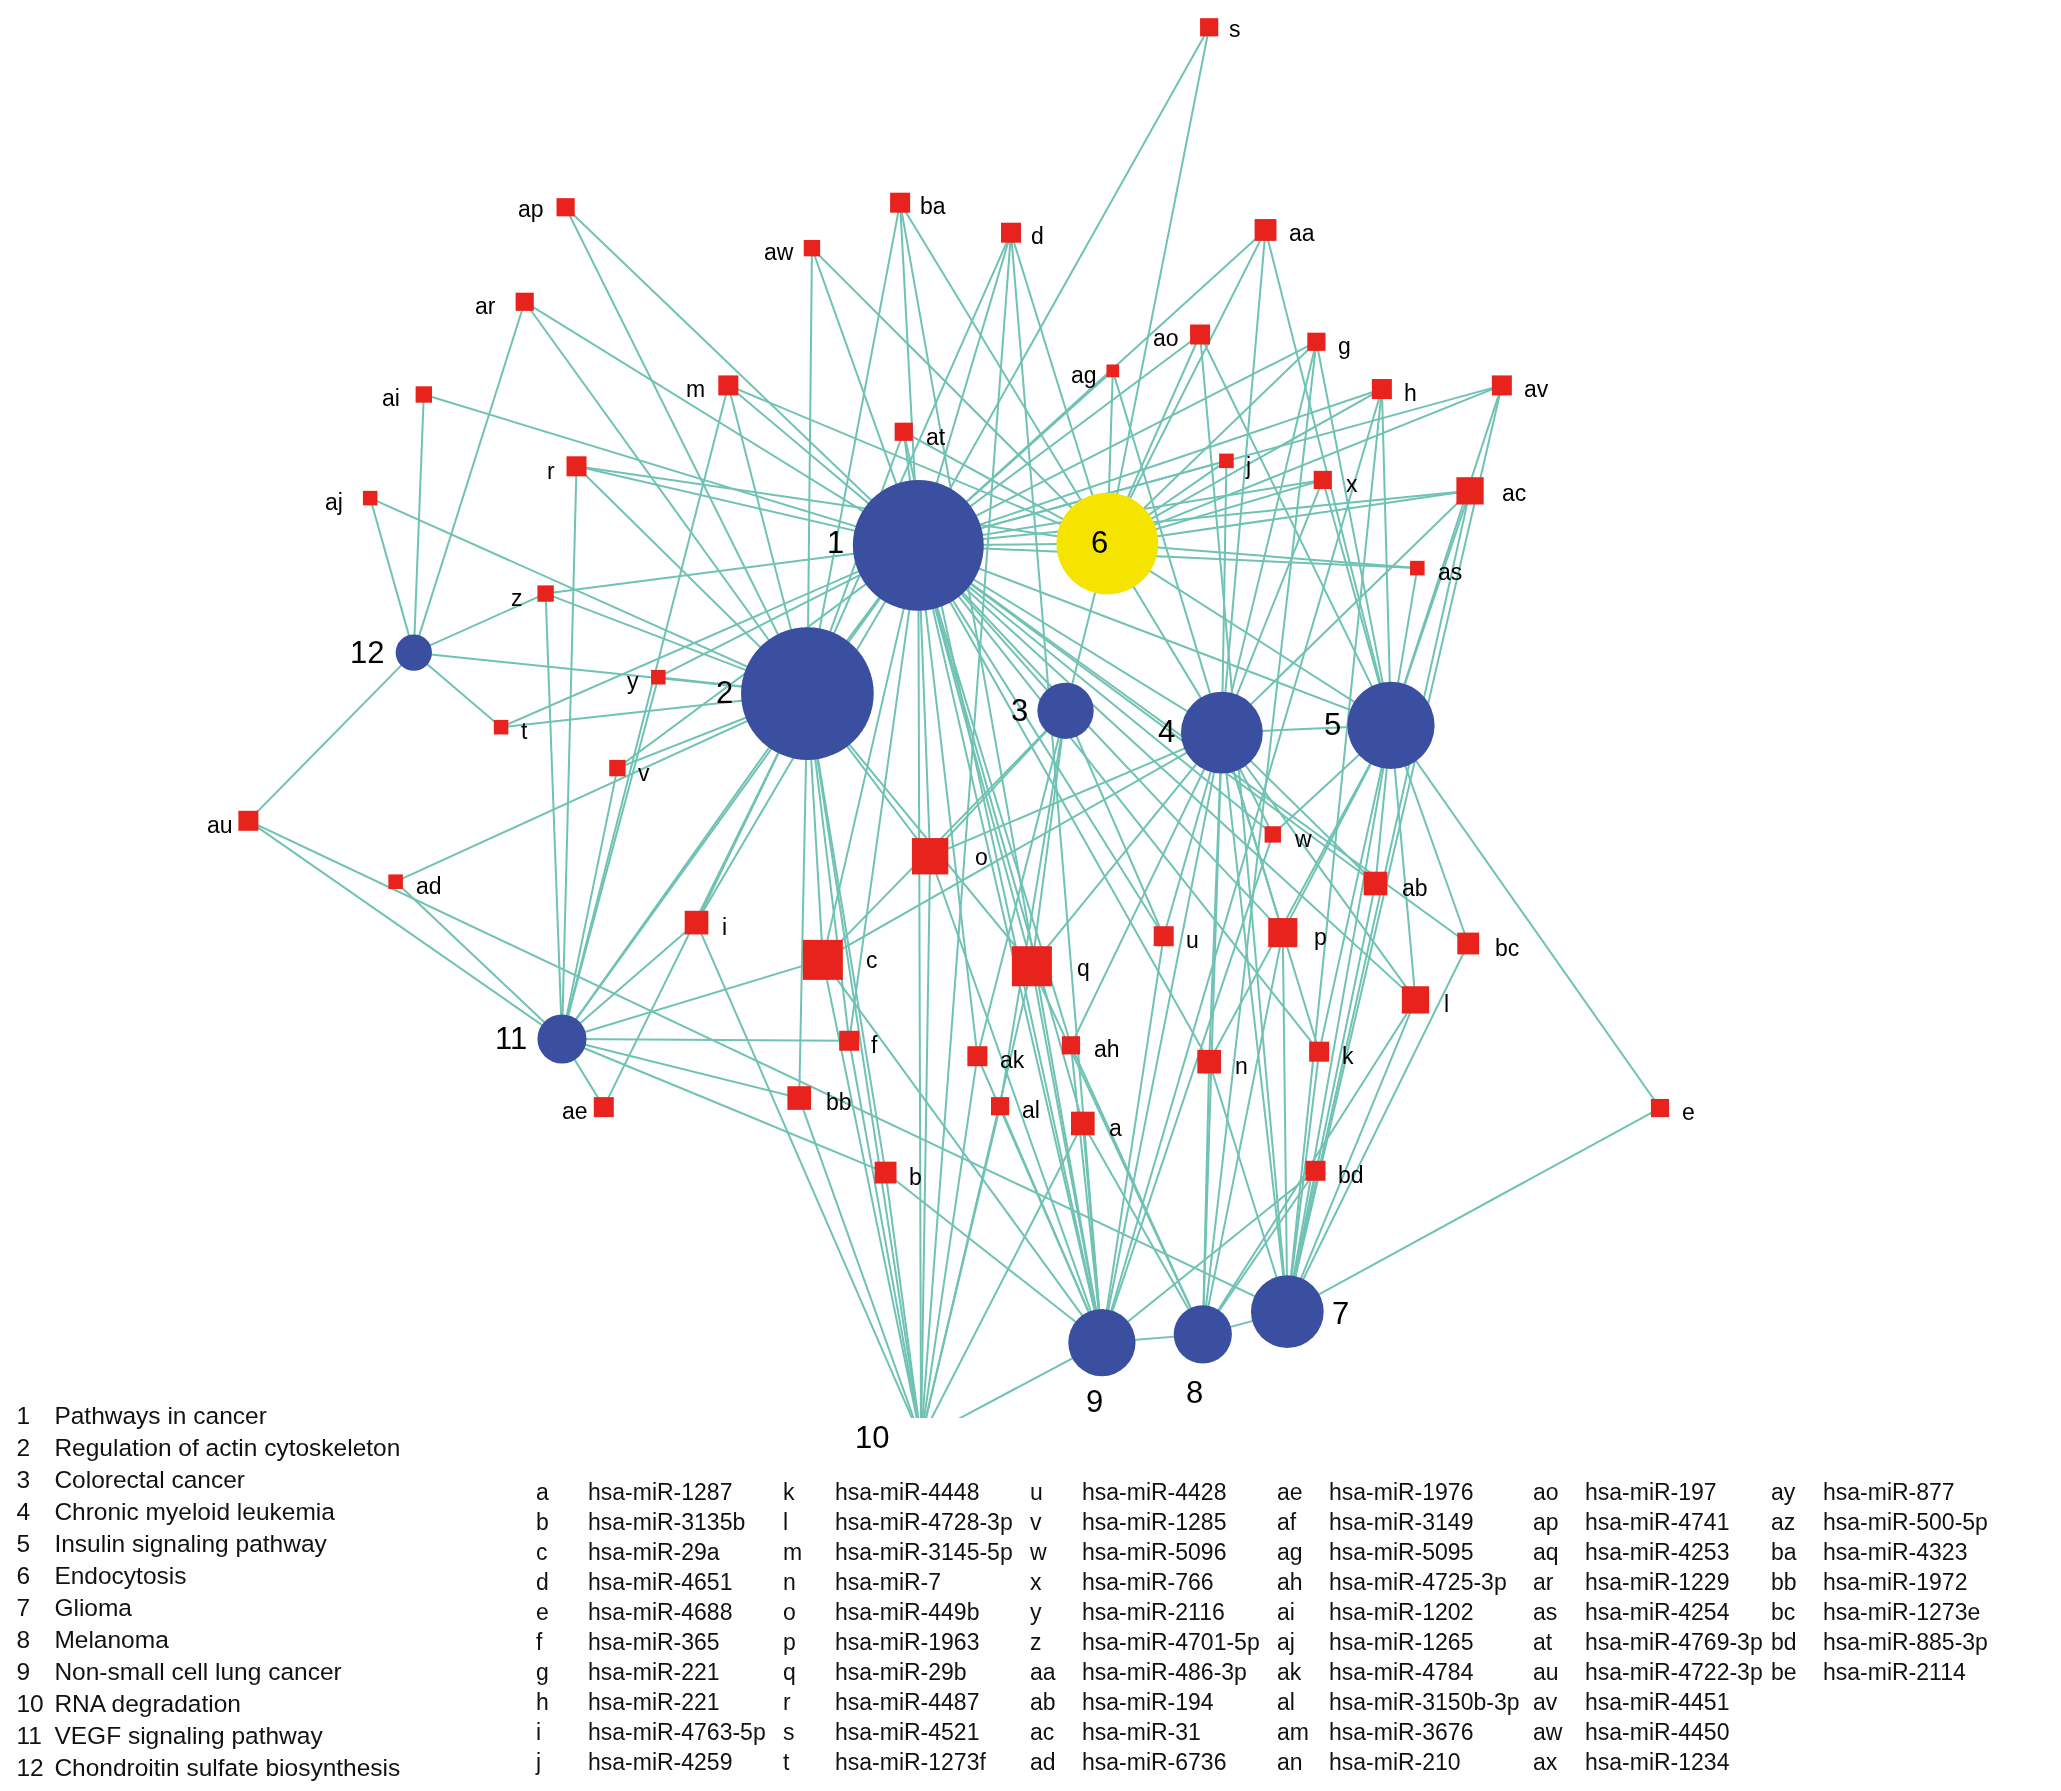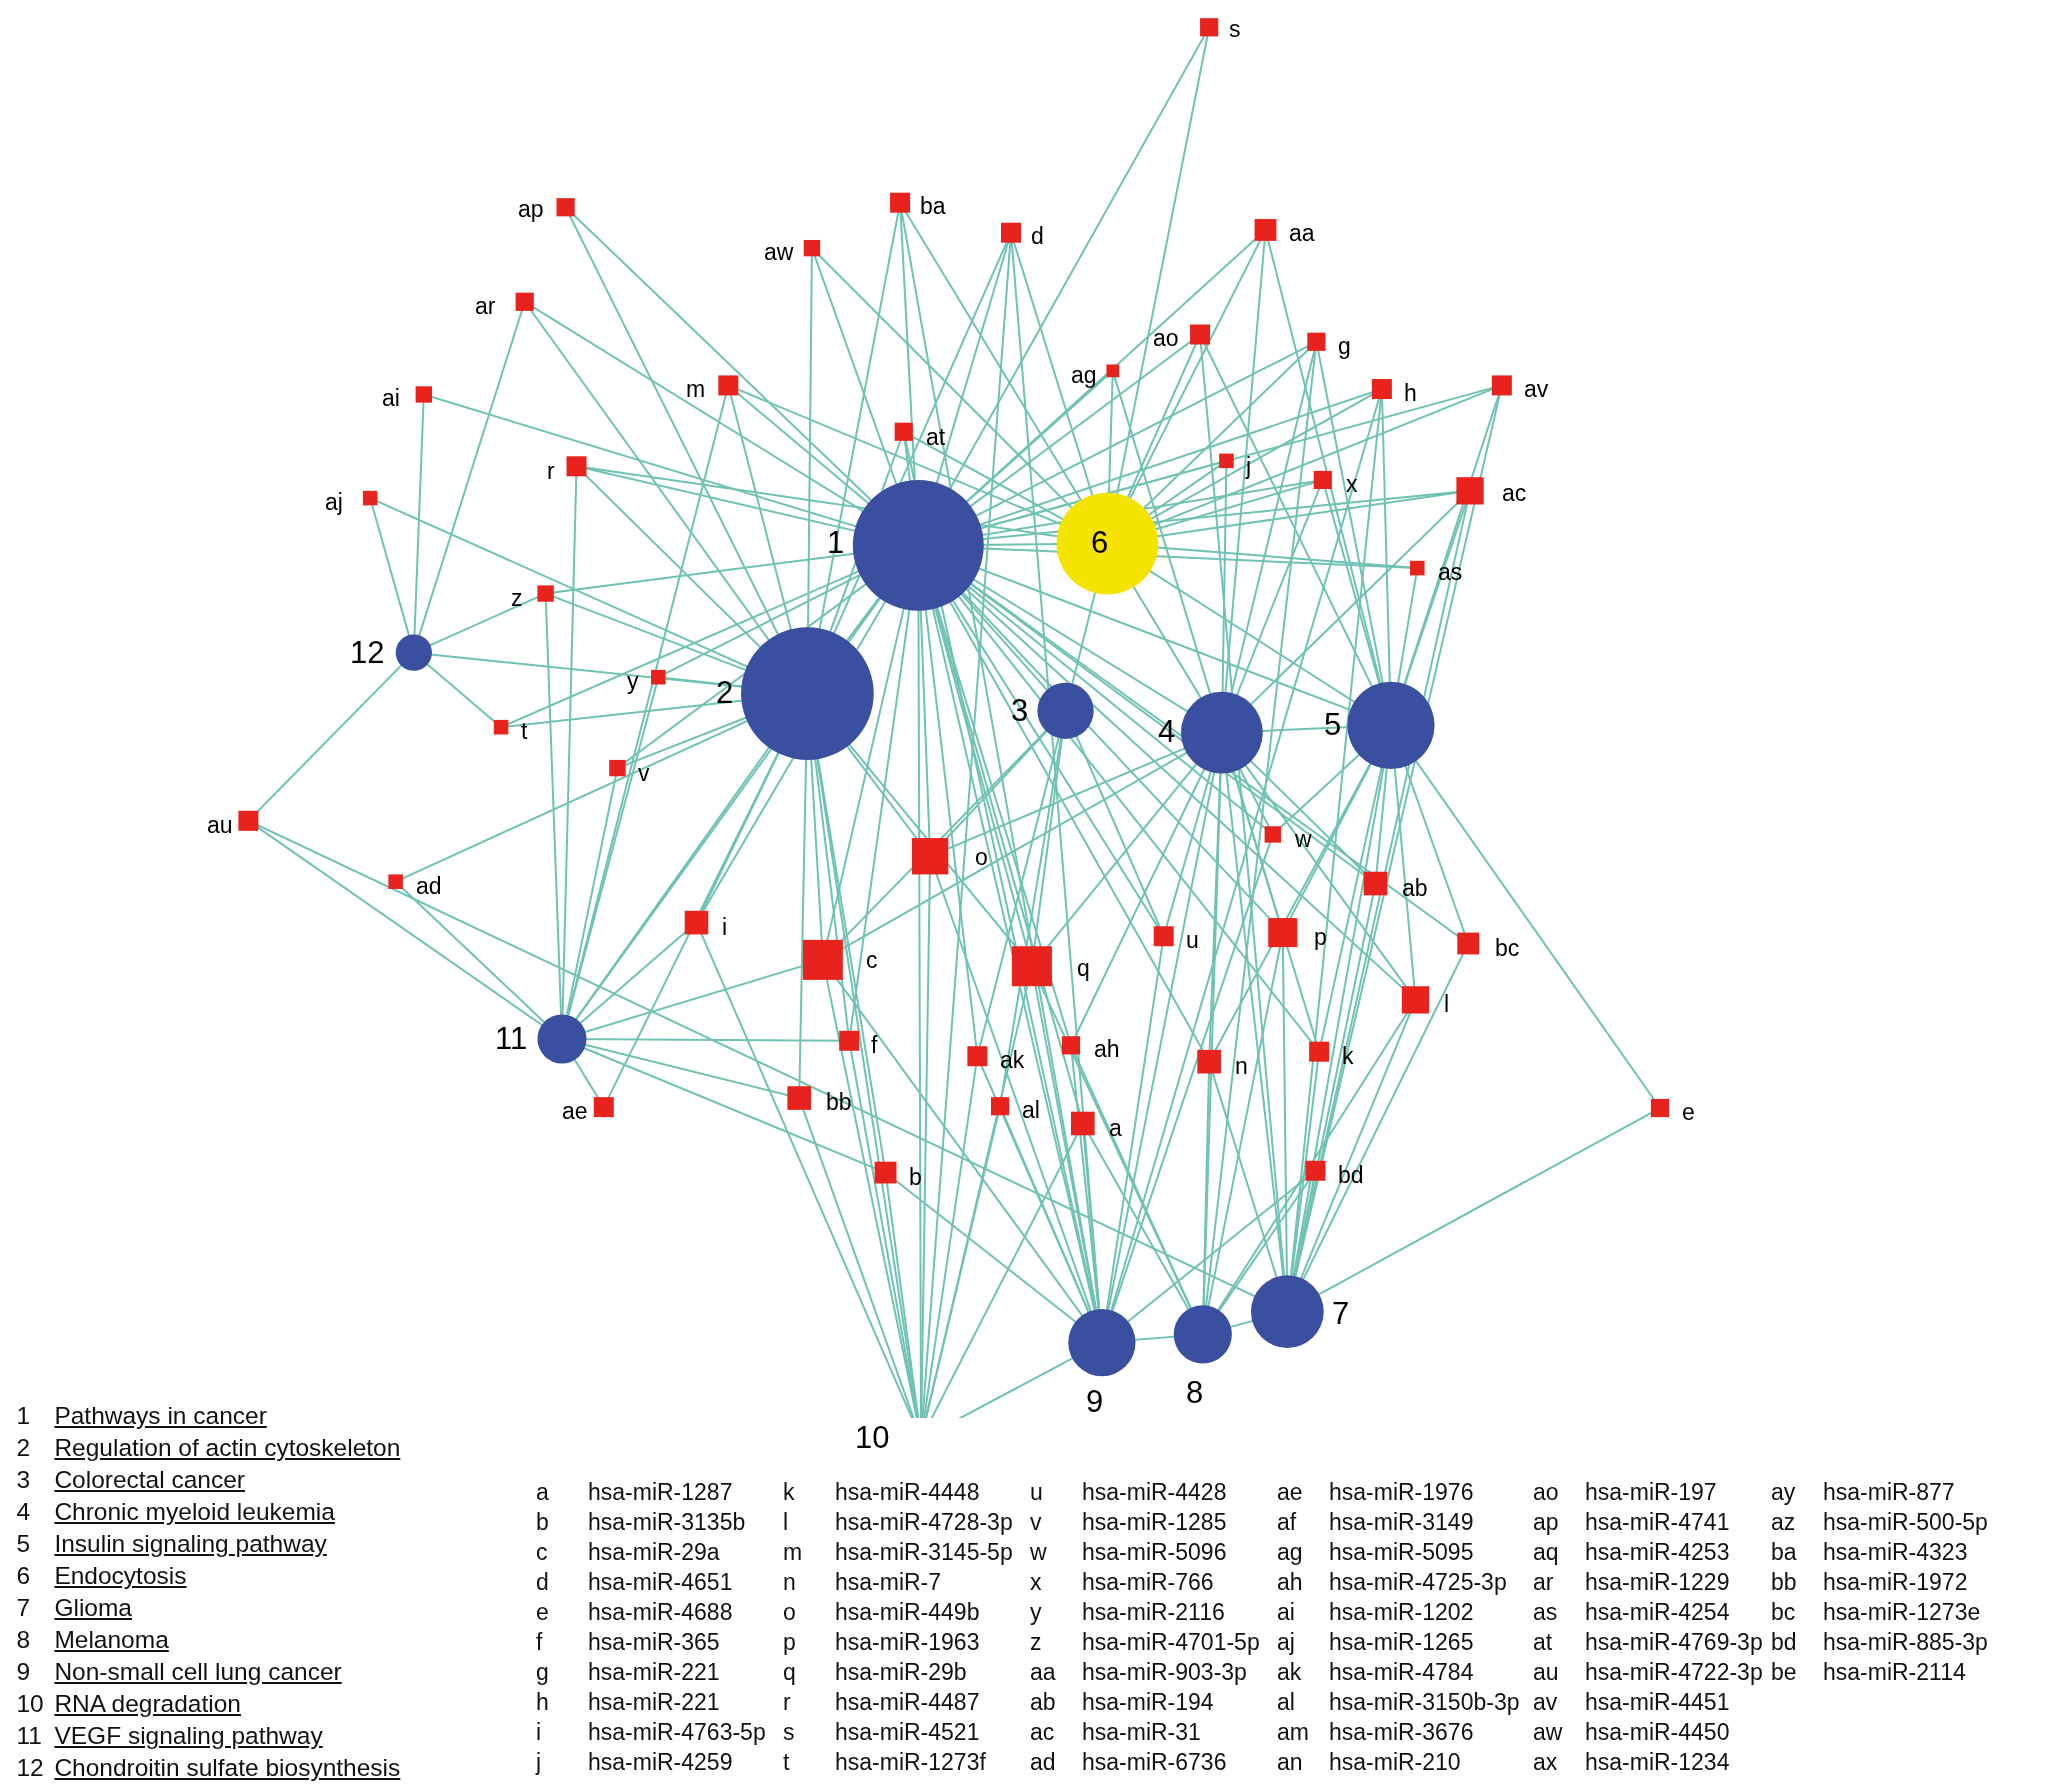--- a/index.html
+++ b/index.html
@@ -53,21 +53,20 @@
     color: #111;
   }
   .pw-num {
     width: 38px;
     flex: 0 0 38px;
     text-align: left;
   }
   .pw-name {
     flex: 1 1 auto;
     white-space: nowrap;
-    text-decoration: underline;
   }
   #legend-mirnas {
     position: absolute;
     left: 536px;
     top: 1477px;
     width: 1509px;
     display: flex;
     gap: 0px;
   }
   .mir-col {
@@ -595,21 +594,21 @@
         <div class="mir-row">
           <span class="mir-key">y</span>
           <span class="mir-name">hsa-miR-2116</span>
         </div>
         <div class="mir-row">
           <span class="mir-key">z</span>
           <span class="mir-name">hsa-miR-4701-5p</span>
         </div>
         <div class="mir-row">
           <span class="mir-key">aa</span>
-          <span class="mir-name">hsa-miR-903-3p</span>
+          <span class="mir-name">hsa-miR-486-3p</span>
         </div>
         <div class="mir-row">
           <span class="mir-key">ab</span>
           <span class="mir-name">hsa-miR-194</span>
         </div>
         <div class="mir-row">
           <span class="mir-key">ac</span>
           <span class="mir-name">hsa-miR-31</span>
         </div>
         <div class="mir-row">

